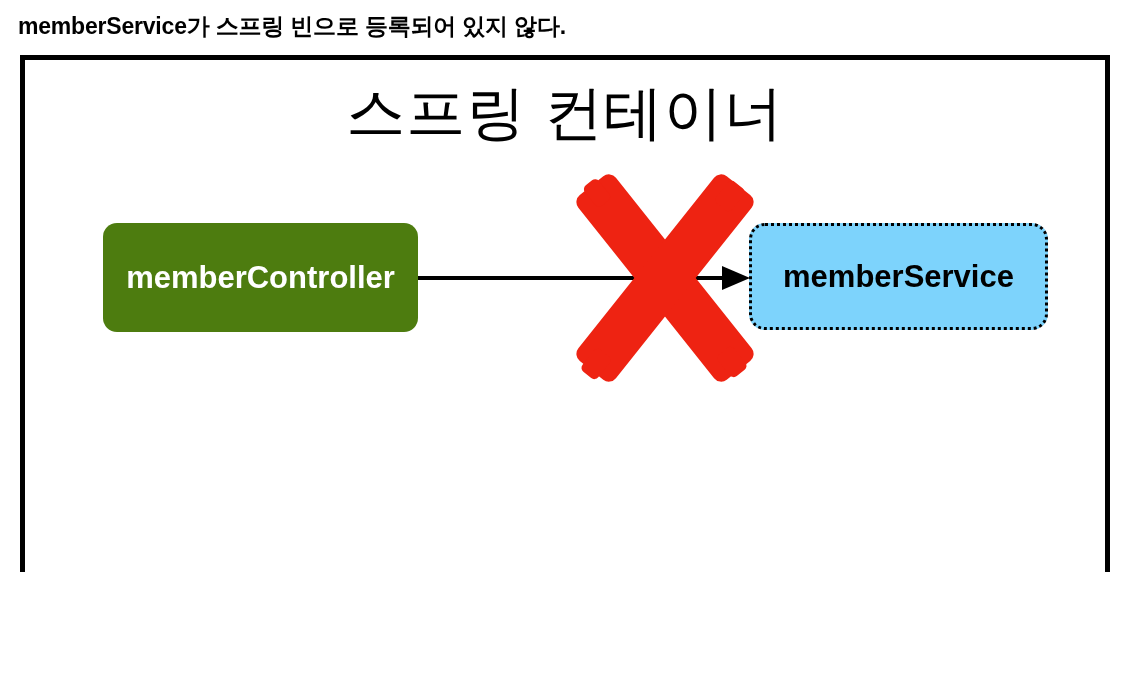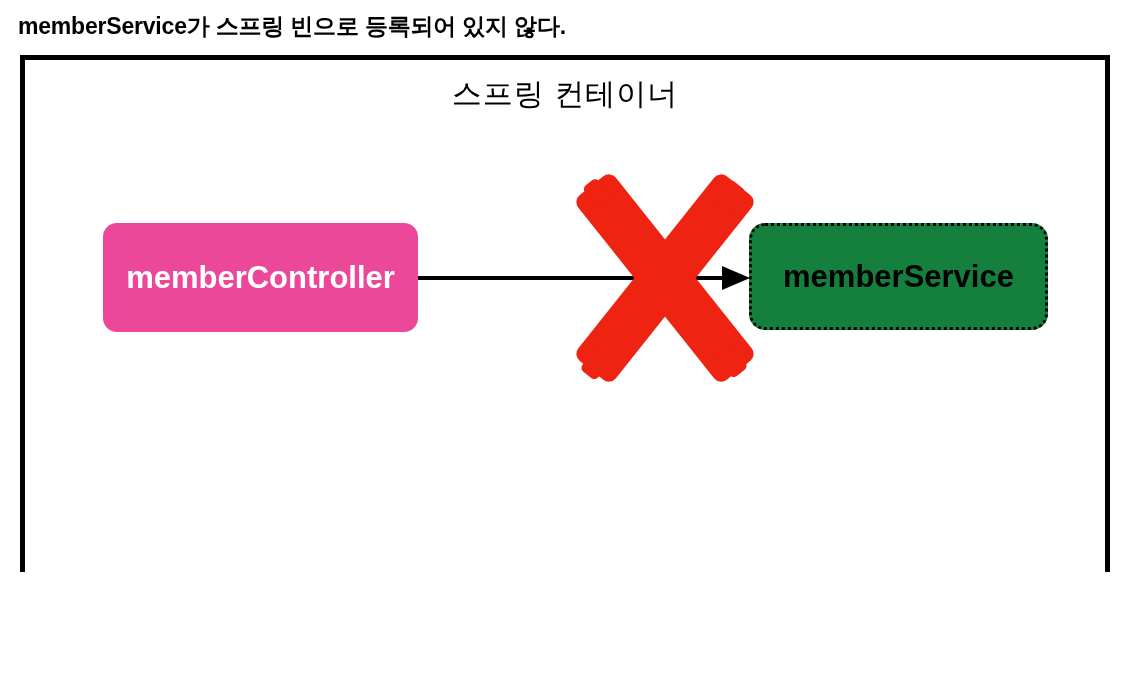--- a/index.html
+++ b/index.html
@@ -34,50 +34,50 @@
     border: 5px solid #000000;
     box-sizing: border-box;
     background: #ffffff;
   }
   .container-title {
     position: absolute;
     left: 20px;
     top: 74px;
     width: 1090px;
     text-align: center;
-    font-size: 30px;
+    font-size: 59px;
     font-weight: 400;
     color: #000000;
     letter-spacing: 1px;
   }
   .node {
     position: absolute;
     display: flex;
     align-items: center;
     justify-content: center;
     box-sizing: border-box;
     font-weight: 700;
     font-size: 31px;
     white-space: nowrap;
   }
   .node-controller {
     left: 103px;
     top: 223px;
     width: 315px;
     height: 109px;
-    background: #ec4899;
+    background: #4d7c0f;
     border-radius: 14px;
     color: #ffffff;
   }
   .node-service {
     left: 749px;
     top: 223px;
     width: 299px;
     height: 107px;
-    background: #15803d;
+    background: #7dd3fc;
     border: 3px dotted #000000;
     border-radius: 16px;
     color: #000000;
   }
   .arrow-svg {
     position: absolute;
     left: 416px;
     top: 258px;
     width: 336px;
     height: 40px;

